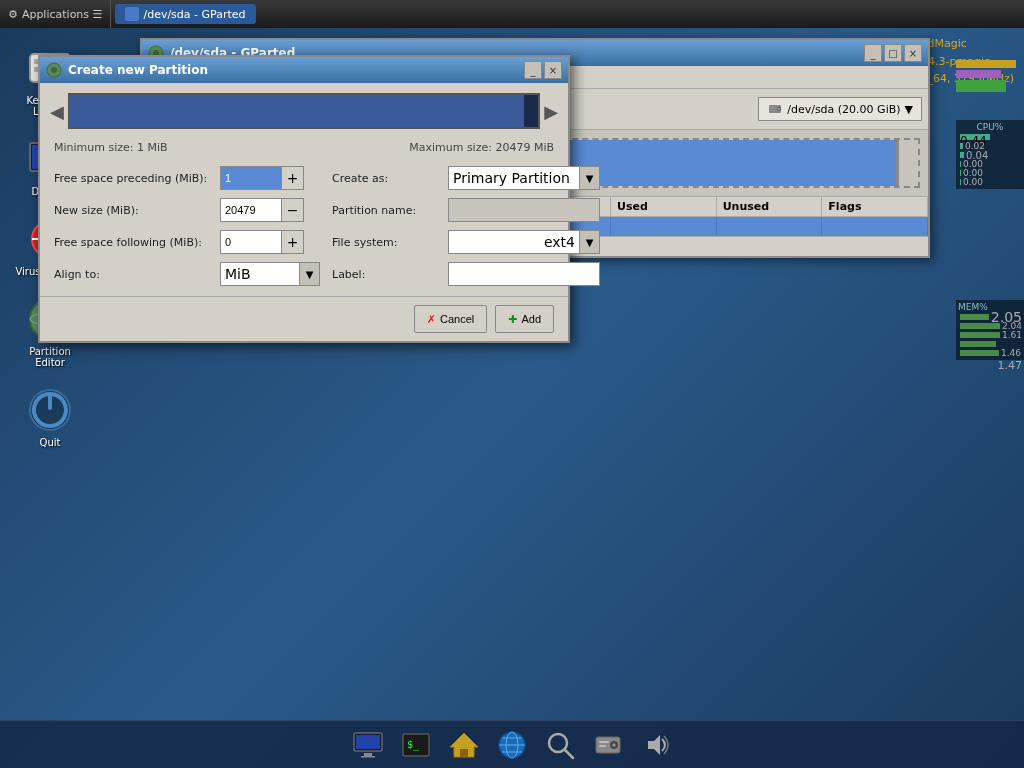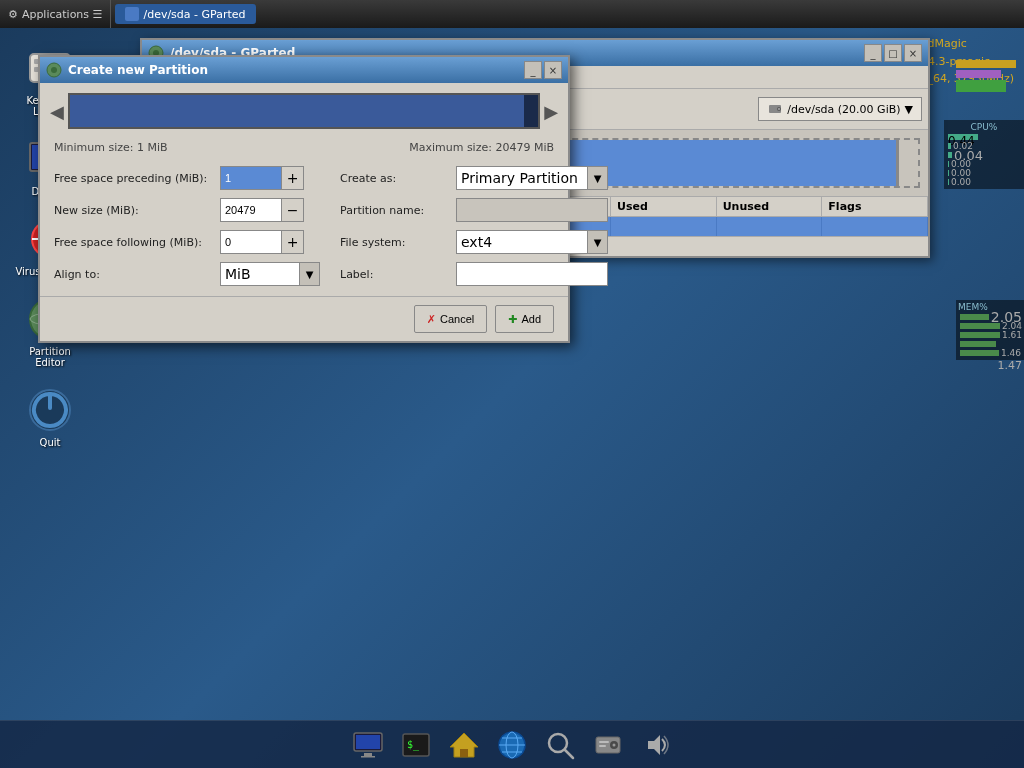--- a/index.html
+++ b/index.html
@@ -317,21 +317,21 @@
       justify-content: space-between;
       padding: 2px 14px;
       font-size: 11px;
       color: #444;
     }
 
     
     .form-grid {
       display: grid;
       grid-template-columns: 1fr 1fr;
-      gap: 20px;
+      gap: 12px;
       padding: 10px 14px;
     }
     .form-row {
       display: flex;
       align-items: center;
       gap: 6px;
     }
     .form-label {
       font-size: 11px;
       color: #222;
@@ -468,32 +468,32 @@
     <div>
       <span>Linux Kernel:</span>
       <span style="margin-left:4px;">5.14.3-pmagic</span>
     </div>
     <div>
       <span>CPU Details:</span>
       <span style="margin-left:4px;">x86_64, 3793(MHz)</span>
     </div>
   </div>
 
-  <div style="position:absolute;top:120px;right:0;width:80px;background:rgba(0,0,0,0.5);padding:2px;">
+  <div style="position:absolute;top:120px;right:0;width:68px;background:rgba(0,0,0,0.5);padding:2px;">
     <div style="color:#8bc;font-size:9px;text-align:center;">CPU%</div>
     <div class="perf-bar-row">
       <div class="perf-bar" style="width:30px;background:#4a8;">0.44</div>
     </div>
     <div class="perf-bar-row">
       <div class="perf-bar" style="width:3px;background:#4a8;"></div>
       <span style="color:#aaa;font-size:9px;margin-left:2px;">0.02</span>
     </div>
     <div class="perf-bar-row">
       <div class="perf-bar" style="width:4px;background:#4a8;"></div>
-      <span style="color:#aaa;font-size:13px;margin-left:2px;">0.04</span>
+      <span style="color:#aaa;font-size:10px;margin-left:2px;">0.04</span>
     </div>
     <div class="perf-bar-row">
       <div class="perf-bar" style="width:1px;background:#4a8;"></div>
       <span style="color:#aaa;font-size:9px;margin-left:2px;">0.00</span>
     </div>
     <div class="perf-bar-row">
       <div class="perf-bar" style="width:1px;background:#4a8;"></div>
       <span style="color:#aaa;font-size:9px;margin-left:2px;">0.00</span>
     </div>
     <div class="perf-bar-row">
@@ -792,21 +792,21 @@
             </div>
           </div>
 
           <div class="form-row" style="margin-bottom:8px;">
             <span class="form-label-right">Partition name:</span>
             <input class="input-field" type="text" value="" style="flex: 1 1 0%; background: rgb(200, 196, 188); border: 1px solid rgb(136, 136, 136); height: 24px;">
           </div>
 
           <div class="form-row" style="margin-bottom:8px;">
             <span class="form-label-right">File system:</span>
-            <div class="select-with-arrow" style="flex:1;">
+            <div class="select-with-arrow" style="flex:1;text-align:right;">
               <span class="select-text">ext4</span>
               <div class="select-arrow">▼</div>
             </div>
           </div>
 
           <div class="form-row">
             <span class="form-label-right">Label:</span>
             <input class="input-field" type="text" value="" style="flex: 1 1 0%; background: rgb(255, 255, 255); border: 1px solid rgb(136, 136, 136); height: 24px;">
           </div>
         </div>

